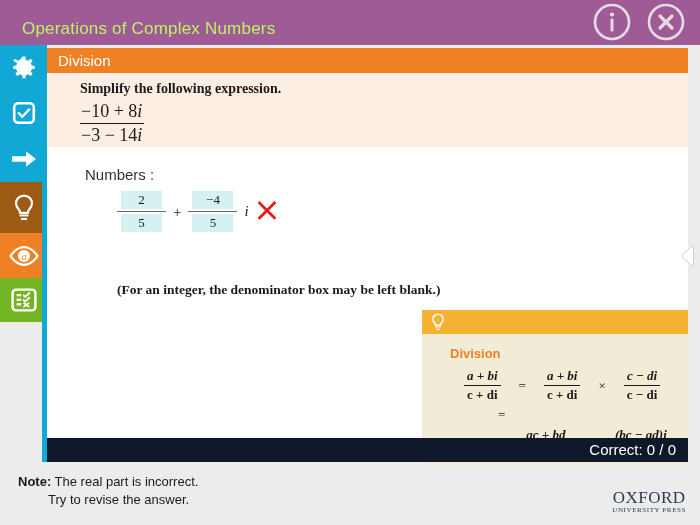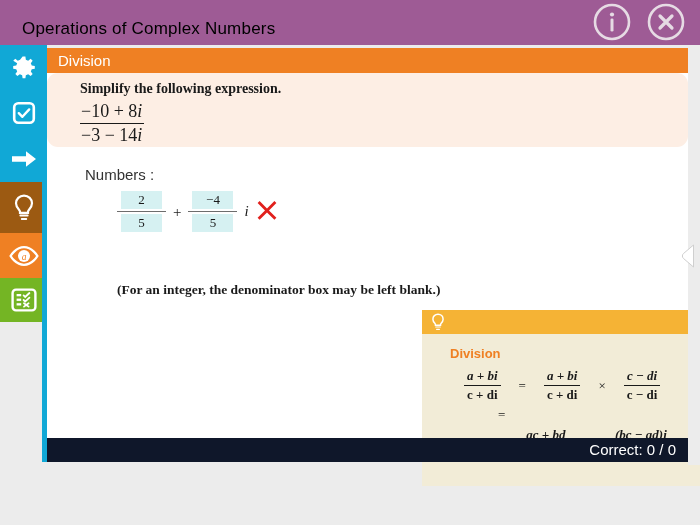--- a/index.html
+++ b/index.html
@@ -11,21 +11,21 @@
   }
   .app{position:relative;width:700px;height:525px;background:#ececec;}
 
   
   .titlebar{
     position:absolute;left:0;top:0;width:700px;height:45px;
     background:#9e5b95;
   }
   .title-text{
     position:absolute;left:22px;top:19px;
-    font-size:17px;color:#000000;letter-spacing:.2px;
+    font-size:17px;color:#bef264;letter-spacing:.2px;
     white-space:nowrap;
   }
   .tb-icons{position:absolute;right:8px;top:-4px;display:flex;gap:2px;}
   .tb-icon{width:52px;height:52px;display:block;}
   .tb-icon svg{display:block;}
 
   
   .rail{position:absolute;left:0;top:45px;width:47px;height:480px;background:#ececec;}
   .rail-block{width:47px;display:flex;align-items:center;justify-content:center;}
   .rb-gear{height:45px;background:#11a8d6;}
@@ -49,21 +49,20 @@
     position:absolute;left:0;top:0;width:641px;height:25px;
     background:#ef8023;
   }
   .panel-head-label{
     position:absolute;left:11px;top:4px;
     font-size:15px;color:#ffffff;
   }
   .question-band{
     position:absolute;left:0;top:25px;width:641px;height:74px;
     background:#fdeee4;
-    border-radius:11px;
   }
   .q-title{
     position:absolute;left:33px;top:8px;
     font-family:"Liberation Serif", serif;
     font-weight:bold;font-size:14px;color:#1a1a1a;
     white-space:nowrap;
   }
   .q-frac{
     position:absolute;left:33px;top:28px;
     font-family:"Liberation Serif", serif;
@@ -323,14 +322,25 @@
   </div>
 
   <div class="rightedge"></div>
 
   <div class="handle">
     <svg width="16" height="32" viewBox="0 0 16 32">
       <path d="M12.5 5 L12.5 27 L2.5 18.5 C1 17.3 1 14.7 2.5 13.5 Z" fill="#ffffff" stroke="#cfcfcf" stroke-width="1"></path>
     </svg>
   </div>
 
+  <div class="notearea">
+    <div class="note-l1">
+      <b>Note:</b>
+      <span>The real part is incorrect.</span>
+    </div>
+    <div class="note-l2">Try to revise the answer.</div>
+    <div class="oup">
+      <div class="o1">OXFORD</div>
+      <div class="o2">UNIVERSITY PRESS</div>
+    </div>
+  </div>
 
 </div>
 
 </body></html>

